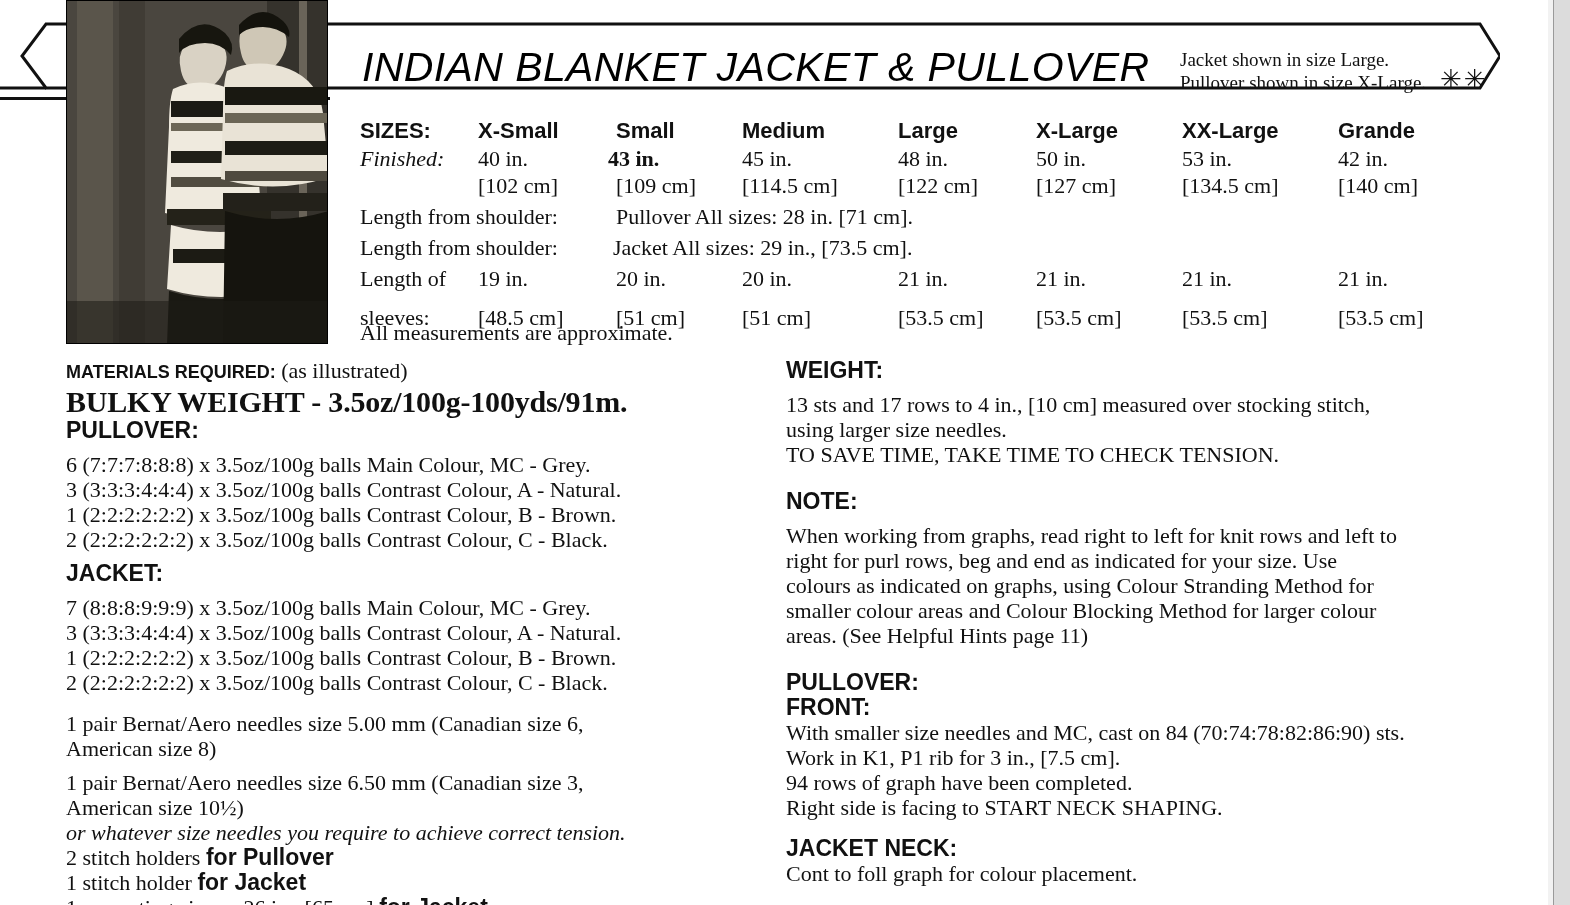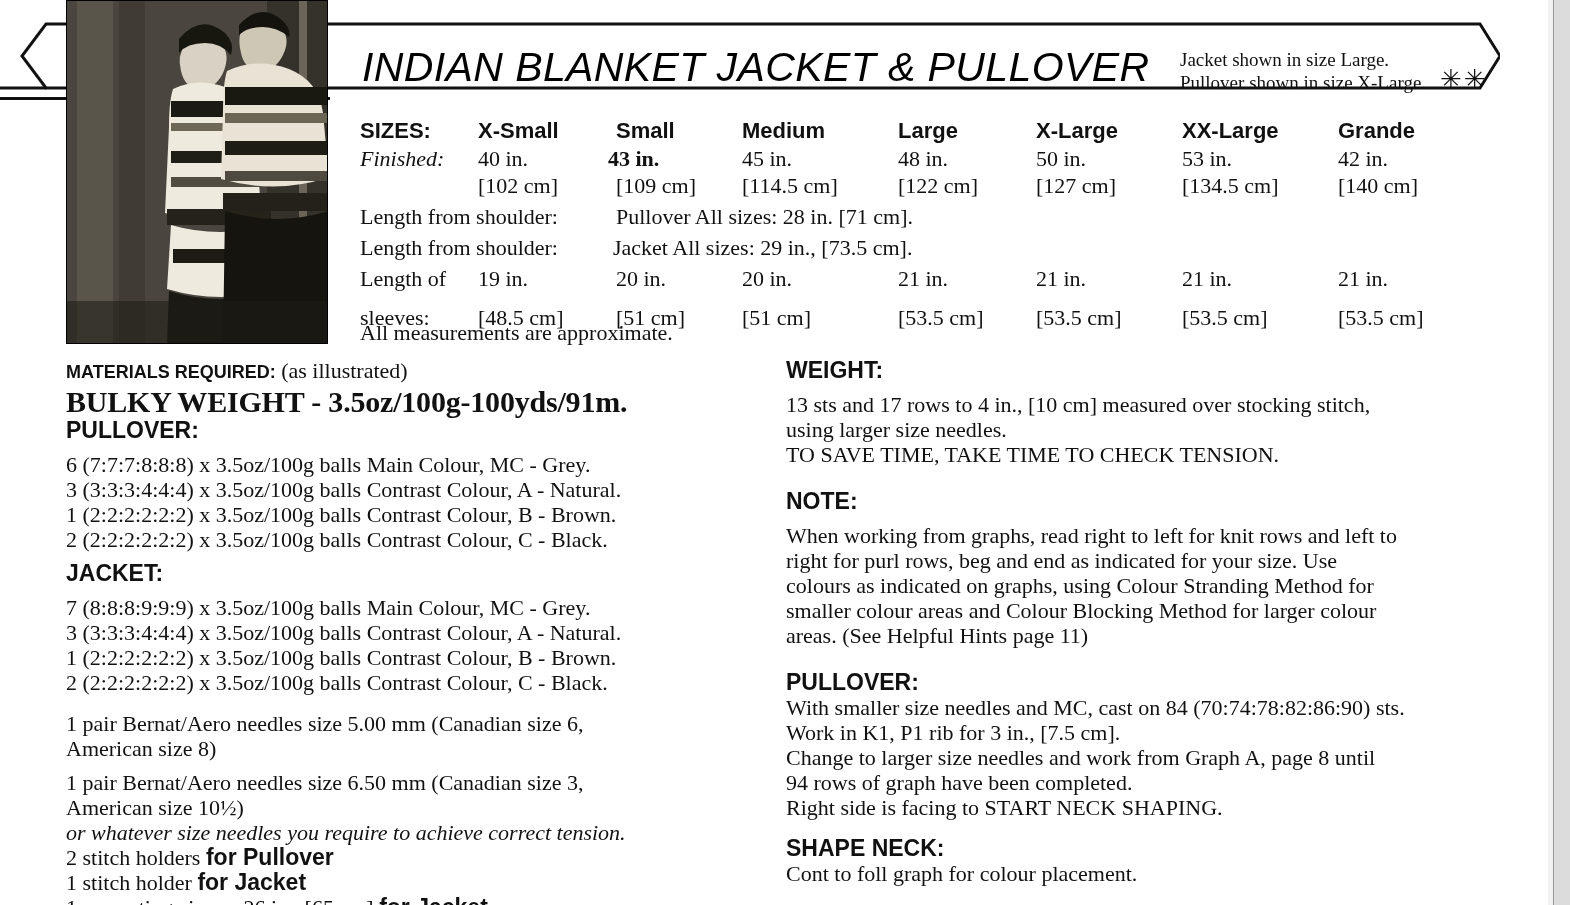--- a/index.html
+++ b/index.html
@@ -338,21 +338,21 @@
   <div class="gap-l"></div>
   <div class="p head-sans">NOTE:</div>
   <div class="gap-s"></div>
   <div class="p">When working from graphs, read right to left for knit rows and left to</div>
   <div class="p">right for purl rows, beg and end as indicated for your size.  Use</div>
   <div class="p">colours as indicated on graphs, using Colour Stranding Method for</div>
   <div class="p">smaller colour areas and Colour Blocking Method for larger colour</div>
   <div class="p">areas.  (See Helpful Hints page 11)</div>
   <div class="gap-l"></div>
   <div class="p head-sans">PULLOVER:</div>
+  <div class="p head-sans">FRONT:</div>
   <div class="p">With smaller size needles and MC, cast on 84 (70:74:78:82:86:90) sts.</div>
   <div class="p">Work in K1, P1 rib for 3 in., [7.5 cm].</div>
-  <div class="p">Change to larger size needles and work from Graph A, page 8 until</div>
   <div class="p">94 rows of graph have been completed.</div>
   <div class="p">Right side is facing to START NECK SHAPING.</div>
   <div class="gap-m"></div>
-  <div class="p head-sans">SHAPE NECK:</div>
+  <div class="p head-sans">JACKET NECK:</div>
   <div class="p">Cont to foll graph for colour placement.</div>
 </div>
 
 </body></html>

